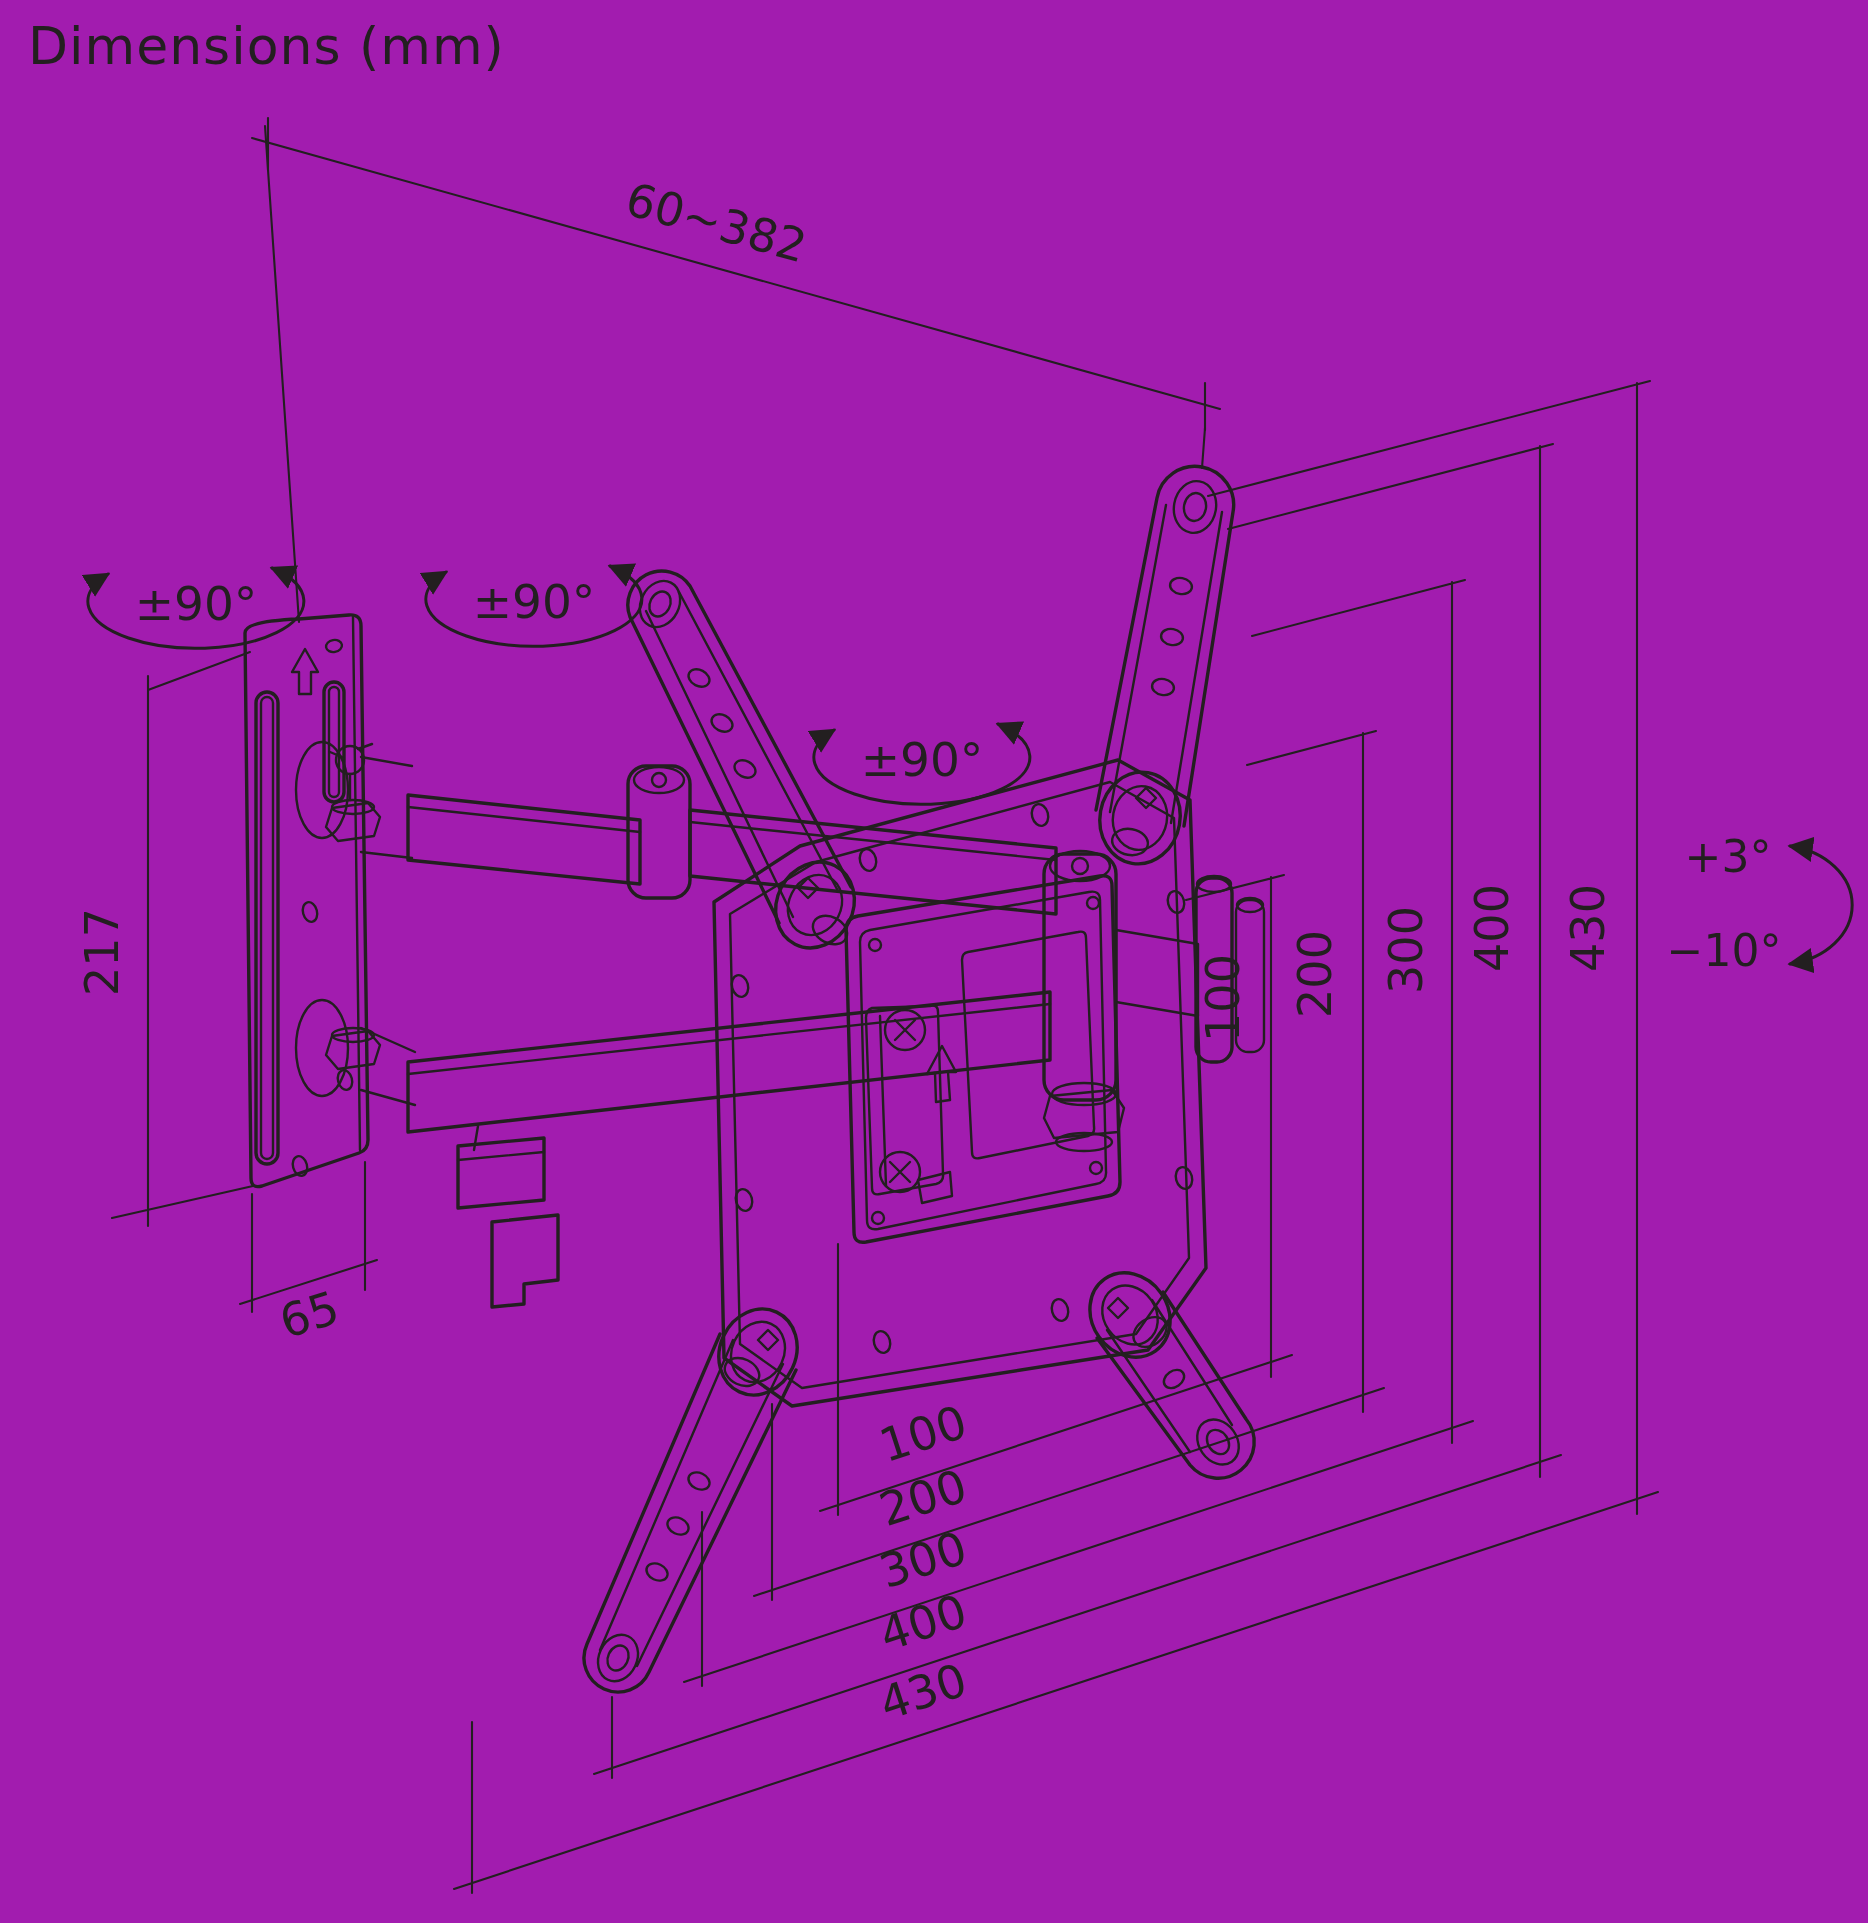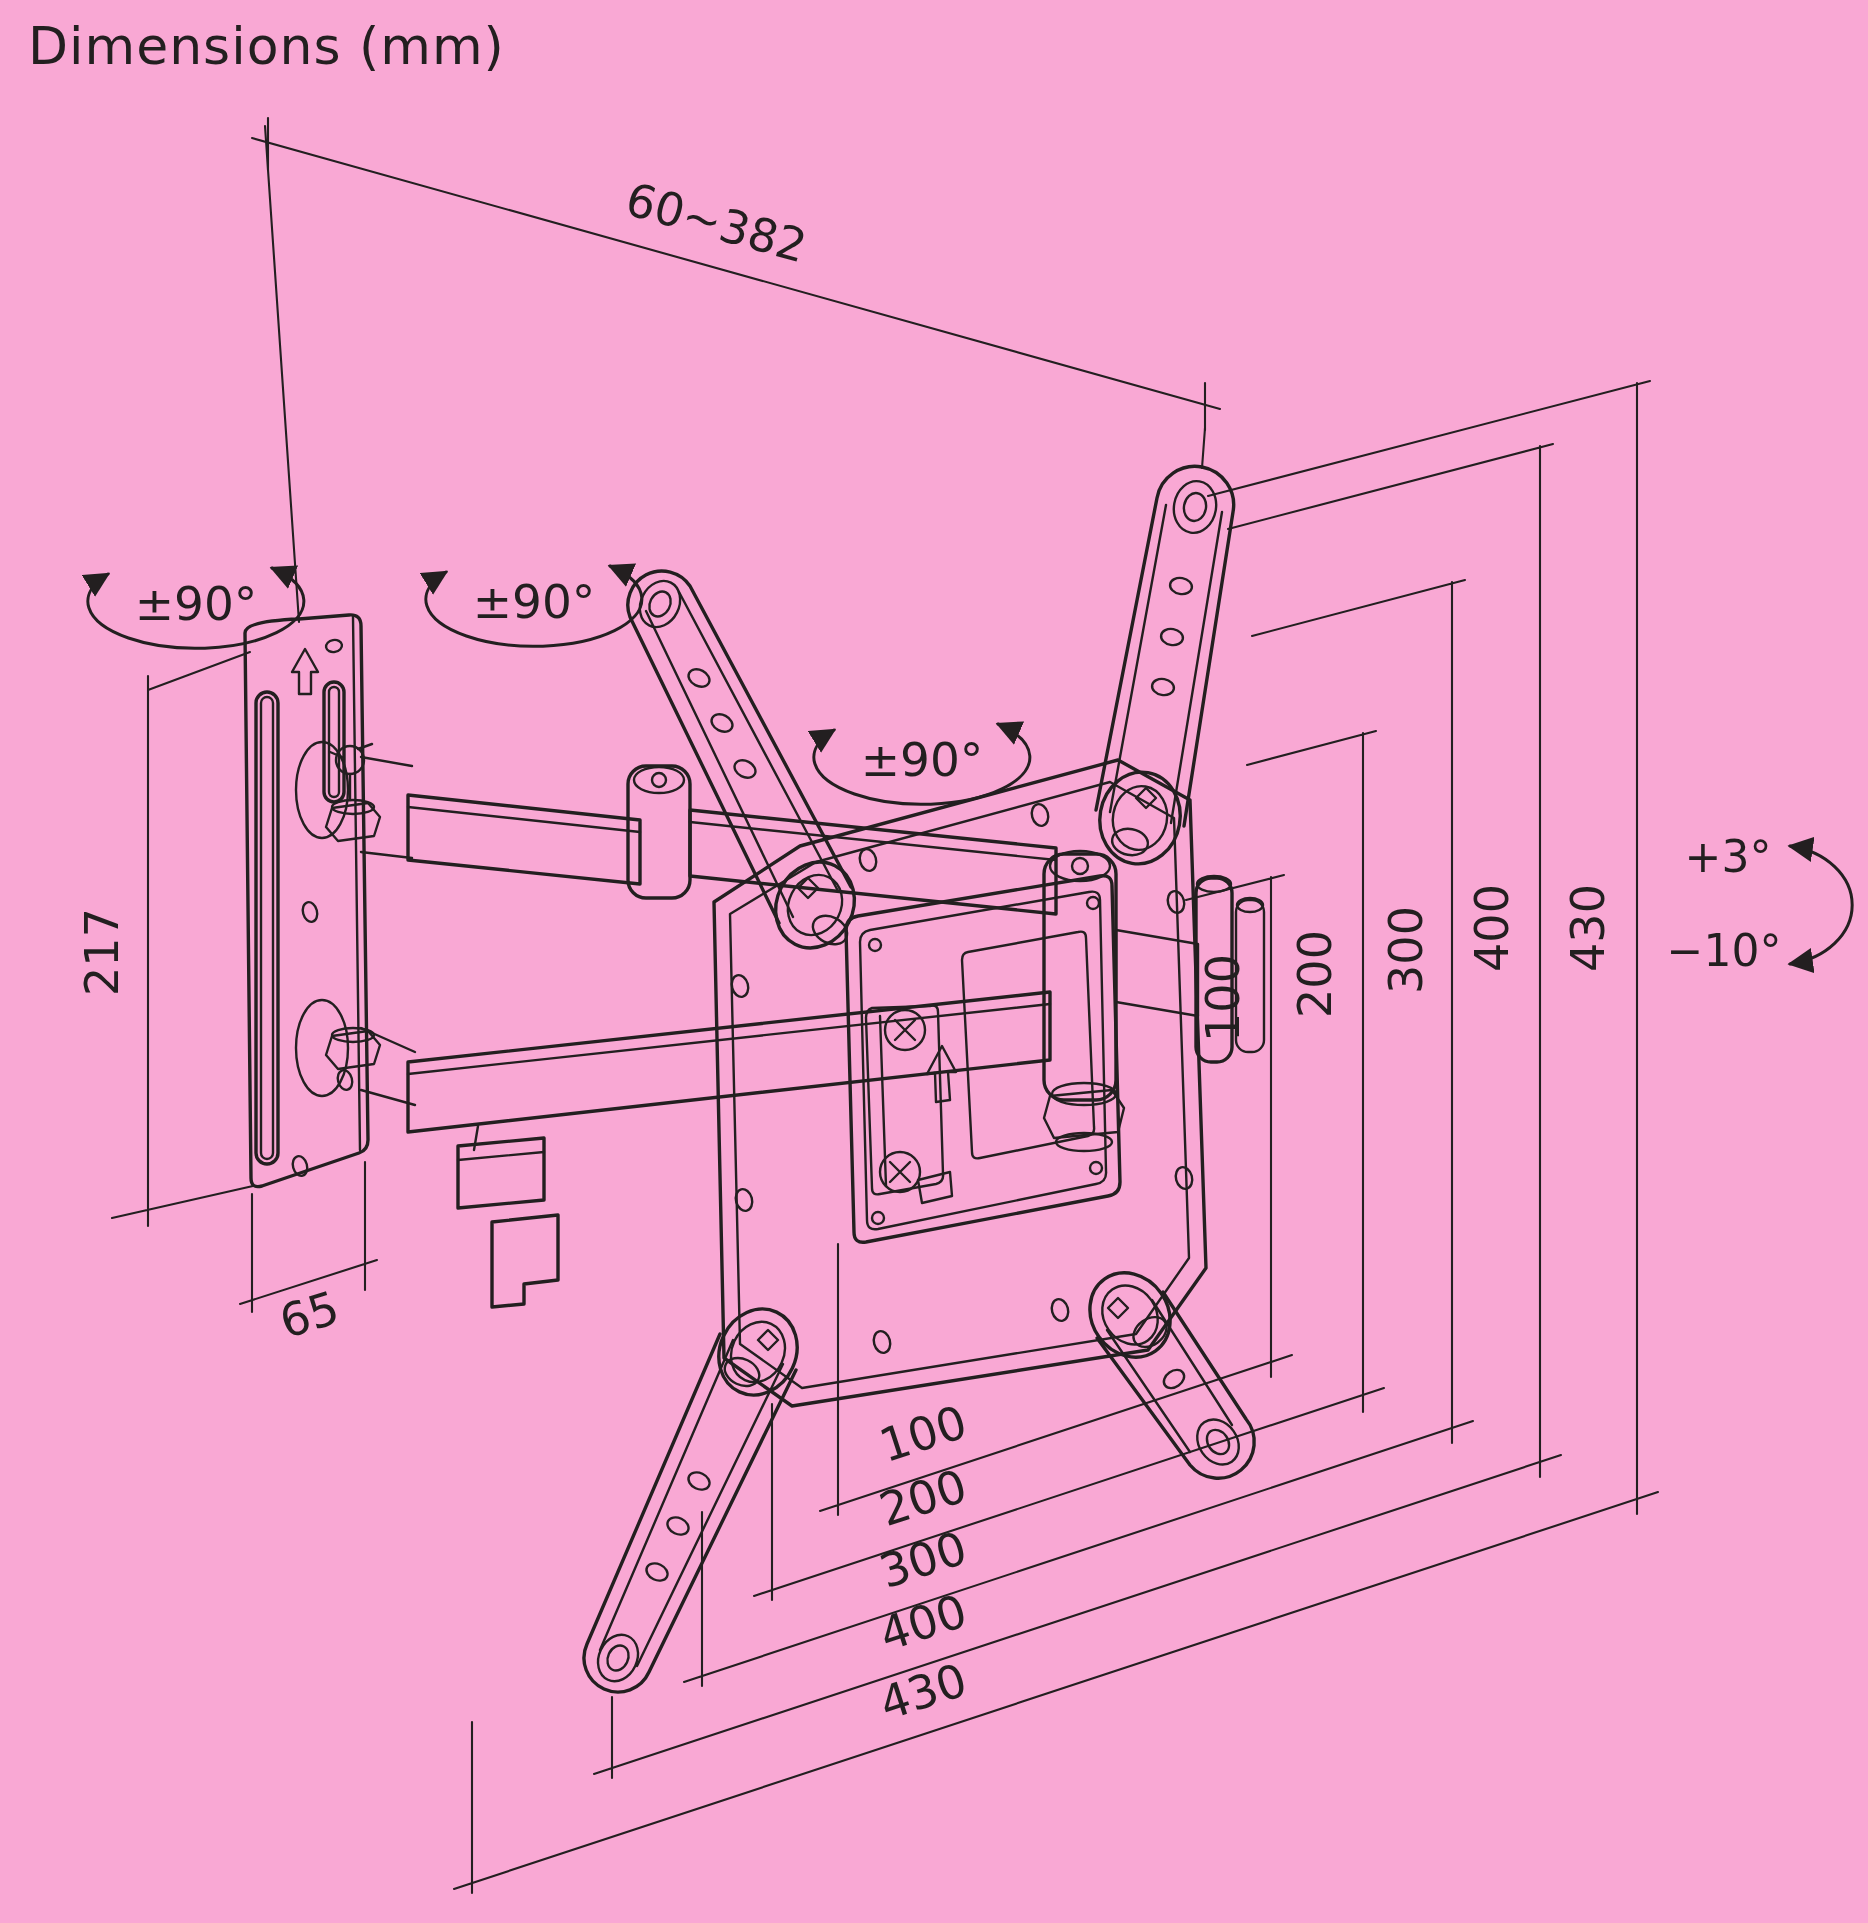--- a/index.html
+++ b/index.html
@@ -1,17 +1,17 @@
 <!DOCTYPE html>
 <html><head>
 <meta charset="utf-8">
 <style>
   html,body{margin:0;padding:0;background:#ffffff;}
   body{width:1868px;height:1923px;overflow:hidden;font-family:"DejaVu Sans","Liberation Sans",sans-serif;}
-  .canvas{position:relative;width:1868px;height:1923px;background:#f9a8d4;}
+  .canvas{position:relative;width:1868px;height:1923px;background:#a21caf;}
   svg{display:block;}
   .ol{fill:none;stroke:#231f20;stroke-width:3.4;stroke-linecap:round;stroke-linejoin:round;}
   .il{fill:none;stroke:#231f20;stroke-width:2.4;stroke-linecap:round;stroke-linejoin:round;}
   .dim{fill:none;stroke:#231f20;stroke-width:2.1;stroke-linecap:round;stroke-linejoin:round;}
   .rot{fill:none;stroke:#231f20;stroke-width:3;stroke-linecap:round;stroke-linejoin:round;}
   text{fill:#231f20;stroke:none;font-family:"DejaVu Sans","Liberation Sans",sans-serif;}
   .t-title{font-size:52px;letter-spacing:1px;}
   .t-dim{font-size:46px;}
   .t-ang{font-size:47px;}
   .t-tilt{font-size:44px;}

